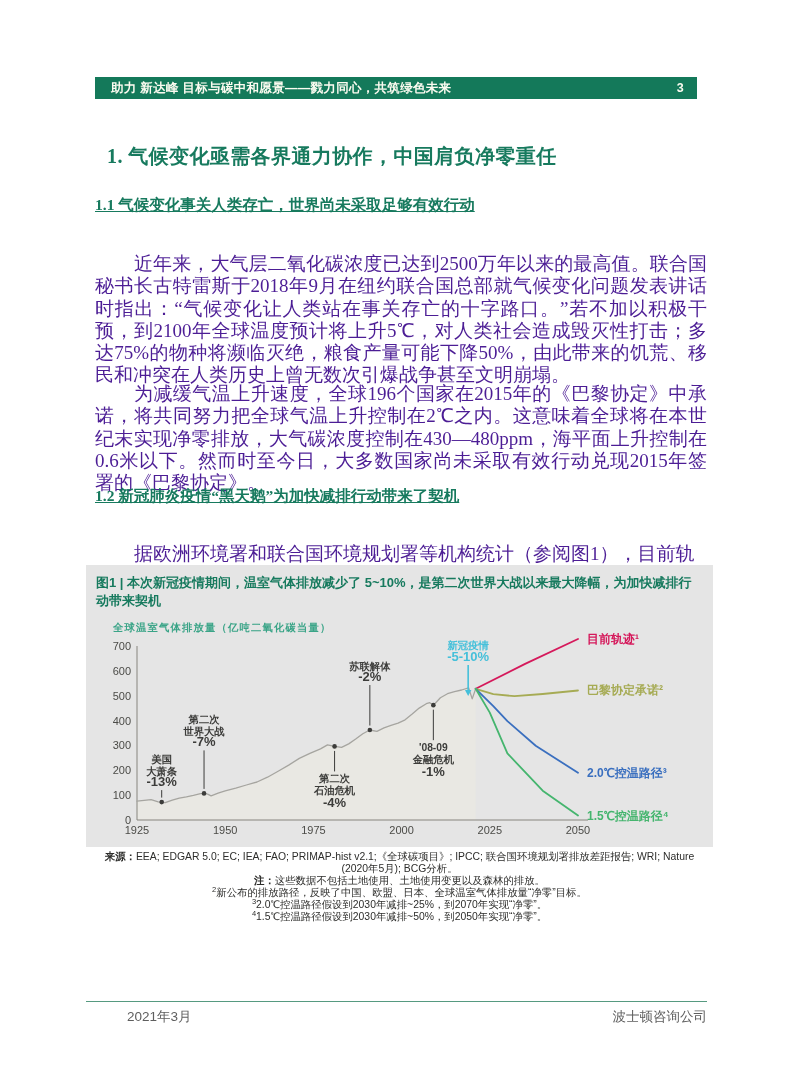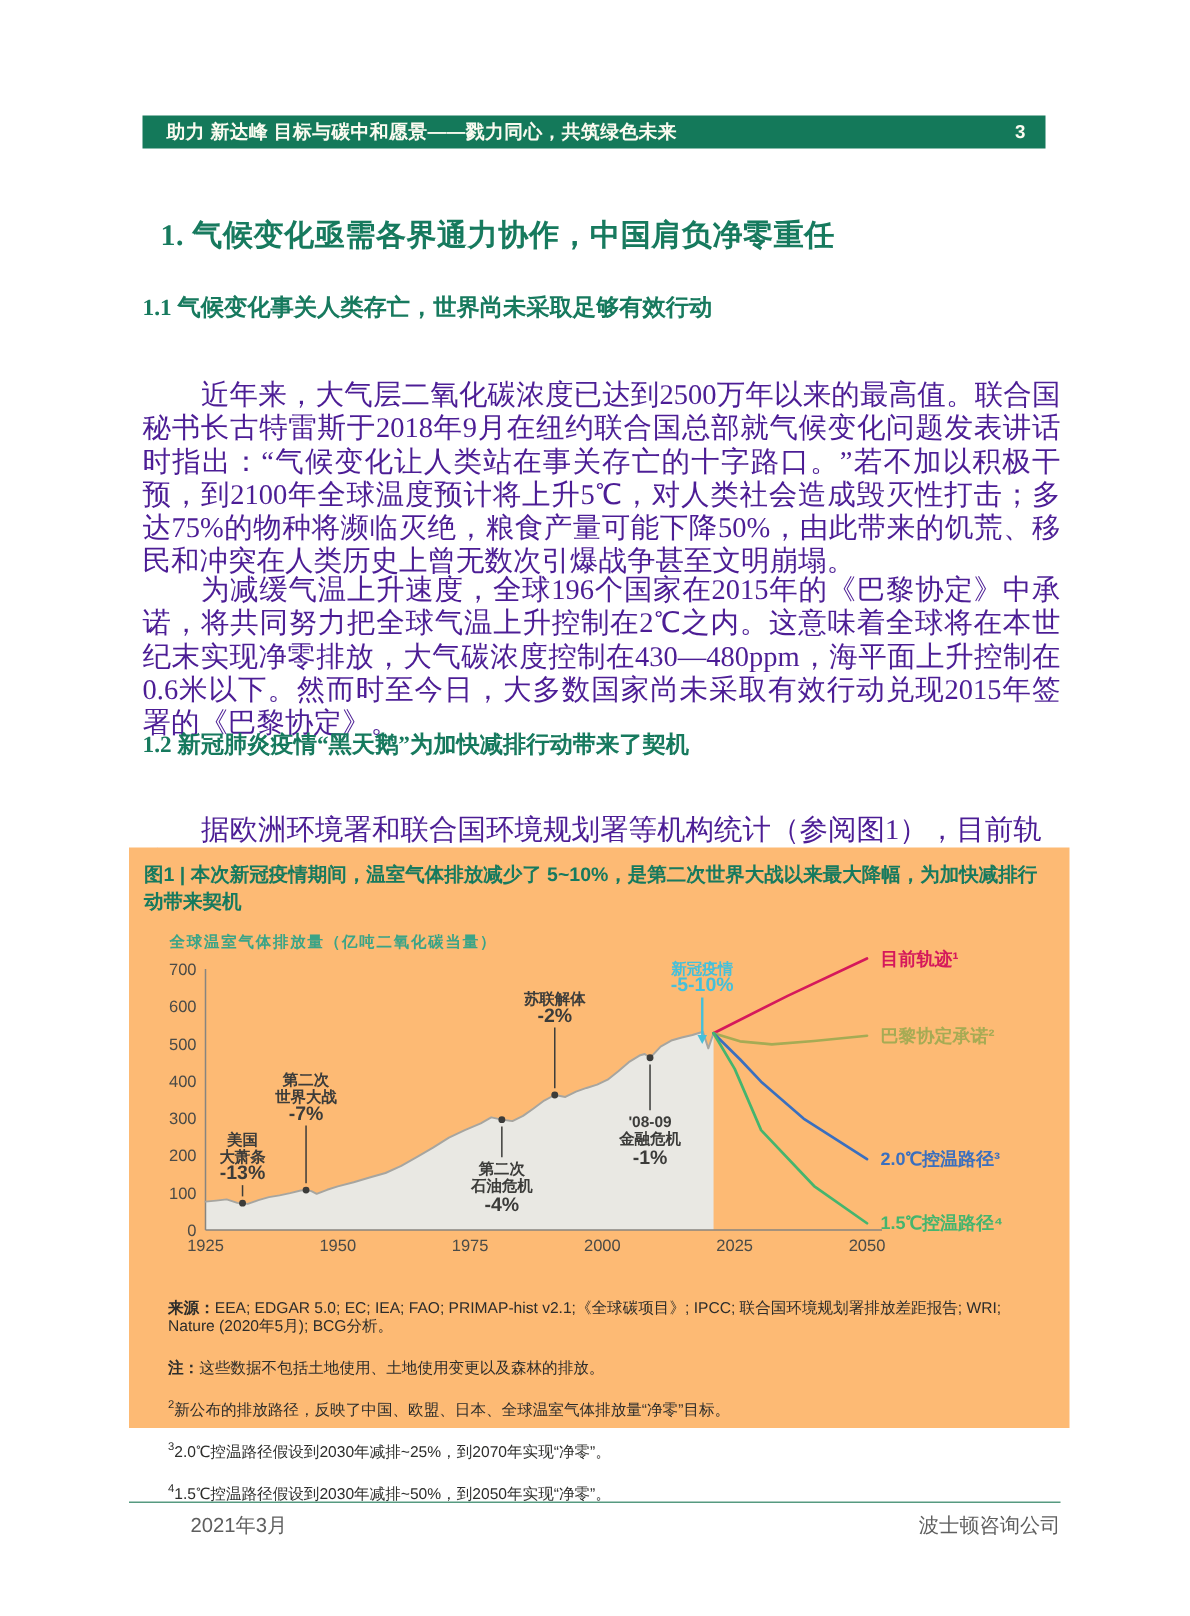--- a/index.html
+++ b/index.html
@@ -8,38 +8,38 @@
 
   
   .header-bar{position:absolute;left:95px;top:77px;width:602px;height:22px;background:#14795a;
     display:flex;align-items:center;justify-content:space-between;box-sizing:border-box;
     padding:0 13px 0 16px;font-family:"Liberation Sans",sans-serif;font-weight:700;
     font-size:12.5px;color:#fbfbf0;letter-spacing:.3px;gap:13px;}
 
   
   .h1{position:absolute;left:95px;top:131px;margin:12px;font-size:20px;font-weight:700;
       color:#177a5e;letter-spacing:.4px;}
-  .h2{position:absolute;left:95px;margin:0;font-size:15.5px;font-weight:700;color:#177a5e;}
+  .h2{position:absolute;left:95px;margin:0;font-size:15.5px;font-weight:700;color:#177a5e;text-decoration:underline;}
   .h2a{top:195px}.h2b{top:486px}
 
   
   .para{position:absolute;left:95px;width:612px;font-size:19px;line-height:22.3px;
         text-align:justify;text-indent:2.05em;color:#4c1d95;}
   .p1{top:234px}.p2{top:364px}
   .p3{top:524px;text-align:left;}
 
   
-  .figure{position:absolute;left:86px;top:565px;width:627px;height:387px;background:#fdba74;
+  .figure{position:absolute;left:86px;top:565px;width:627px;height:282px;background:#e5e5e5;
           font-family:"Liberation Sans",sans-serif;}
   .fig-title{margin:0;padding:9px 16px 0 10px;font-size:13px;font-weight:700;color:#177a5e;line-height:1.38;}
   .chart{position:absolute;left:0;top:47px;width:627px;height:237px;}
   svg text{font-family:"Liberation Sans",sans-serif;}
   .fig-notes{position:absolute;left:10px;top:286px;width:607px;font-size:10.4px;
              line-height:11.9px;color:#2d2d2b;}
-  .fig-notes .row{margin:16px;}
+  .fig-notes .row{margin:0;text-align:center;}
   .lbl{font-weight:700;}
   .fn{padding-left:7px;text-indent:-7px;}
   .fn sup{font-size:7.5px;line-height:0;}
 
   
   .footer-line{position:absolute;left:86px;top:1001px;width:621px;height:1px;background:#569a80;}
   .footer-date{position:absolute;left:85px;top:1008px;font-family:"Liberation Sans",sans-serif;
                font-size:13.5px;color:#5e5e5e;margin-left:42px;}
   .footer-company{position:absolute;right:86px;top:1008px;font-family:"Liberation Sans",sans-serif;
                font-size:13.5px;color:#5e5e5e;}

